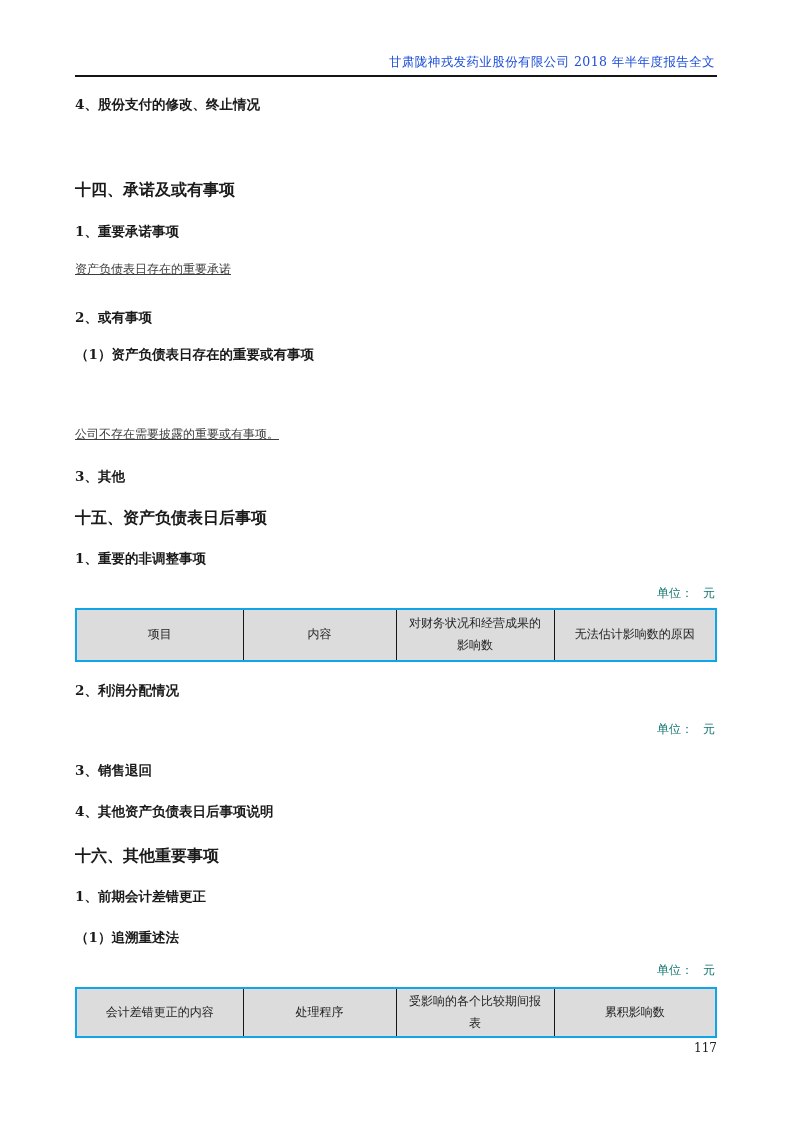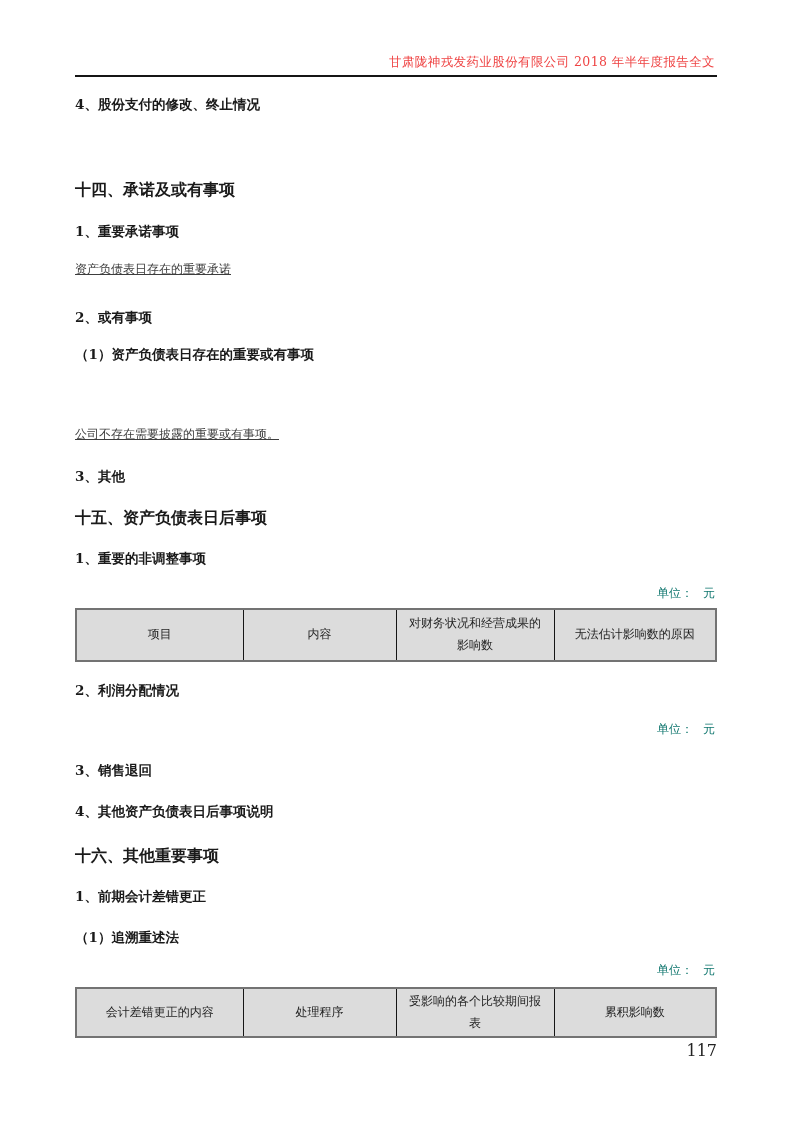--- a/index.html
+++ b/index.html
@@ -5,42 +5,42 @@
   html,body { margin:0; padding:0; background:#ffffff; }
   .page {
     position:relative;
     width:793px; height:1122px;
     background:#ffffff;
     font-family:"DejaVu Serif","Liberation Serif",serif;
     color:#1a1a1a;
     overflow:hidden;
   }
   .abs { position:absolute; left:75px; width:640px; }
-  .hdr-title { top:54px; text-align:right; font-size:12.5px; color:#ef4444; letter-spacing:0.4px; }
+  .hdr-title { top:54px; text-align:right; font-size:12.5px; color:#1d4ed8; letter-spacing:0.4px; }
   .hdr-rule { top:75px; width:642px; border-top:2px solid #151515; height:0; }
   .h-sub { font-weight:bold; font-size:13.5px; line-height:1.2; }
   .h-sec { font-weight:bold; font-size:16px; line-height:1.2; }
   .body-text { font-size:12px; color:#3d3d3d; line-height:1.2;text-decoration:underline; }
   .unit { text-align:right; font-size:12px; color:#0f766e; }
   .unit .unit-val { display:inline-block; margin-left:10px; }
-  table.doc-table { border-collapse:collapse; table-layout:fixed; width:640px; border:2px solid #737373; }
+  table.doc-table { border-collapse:collapse; table-layout:fixed; width:640px; border:2px solid #0ea5e9; }
   table.doc-table th {
     background:#dcdcdc;
     border:1px solid #161616;
     font-weight:normal;
     font-size:12px;
     color:#1f1f1f;
     text-align:center;
     vertical-align:middle;
     padding:2px 10px;
     line-height:1.8;
   }
   .row-tall th { height:46px; }
   .row-short th { height:24px; }
-  .page-num { position:absolute; right:76px; top:1041px; font-size:16px; color:#222;margin-left:36px; }
+  .page-num { position:absolute; right:76px; top:1041px; font-size:12px; color:#222;margin-left:36px; }
 </style>
 </head>
 <body>
 
 <div class="page">
 
   <div class="abs hdr-title">甘肃陇神戎发药业股份有限公司 2018 年半年度报告全文</div>
   <div class="abs hdr-rule"></div>
 
   <div class="abs h-sub" style="top:96px;">4、股份支付的修改、终止情况</div>

